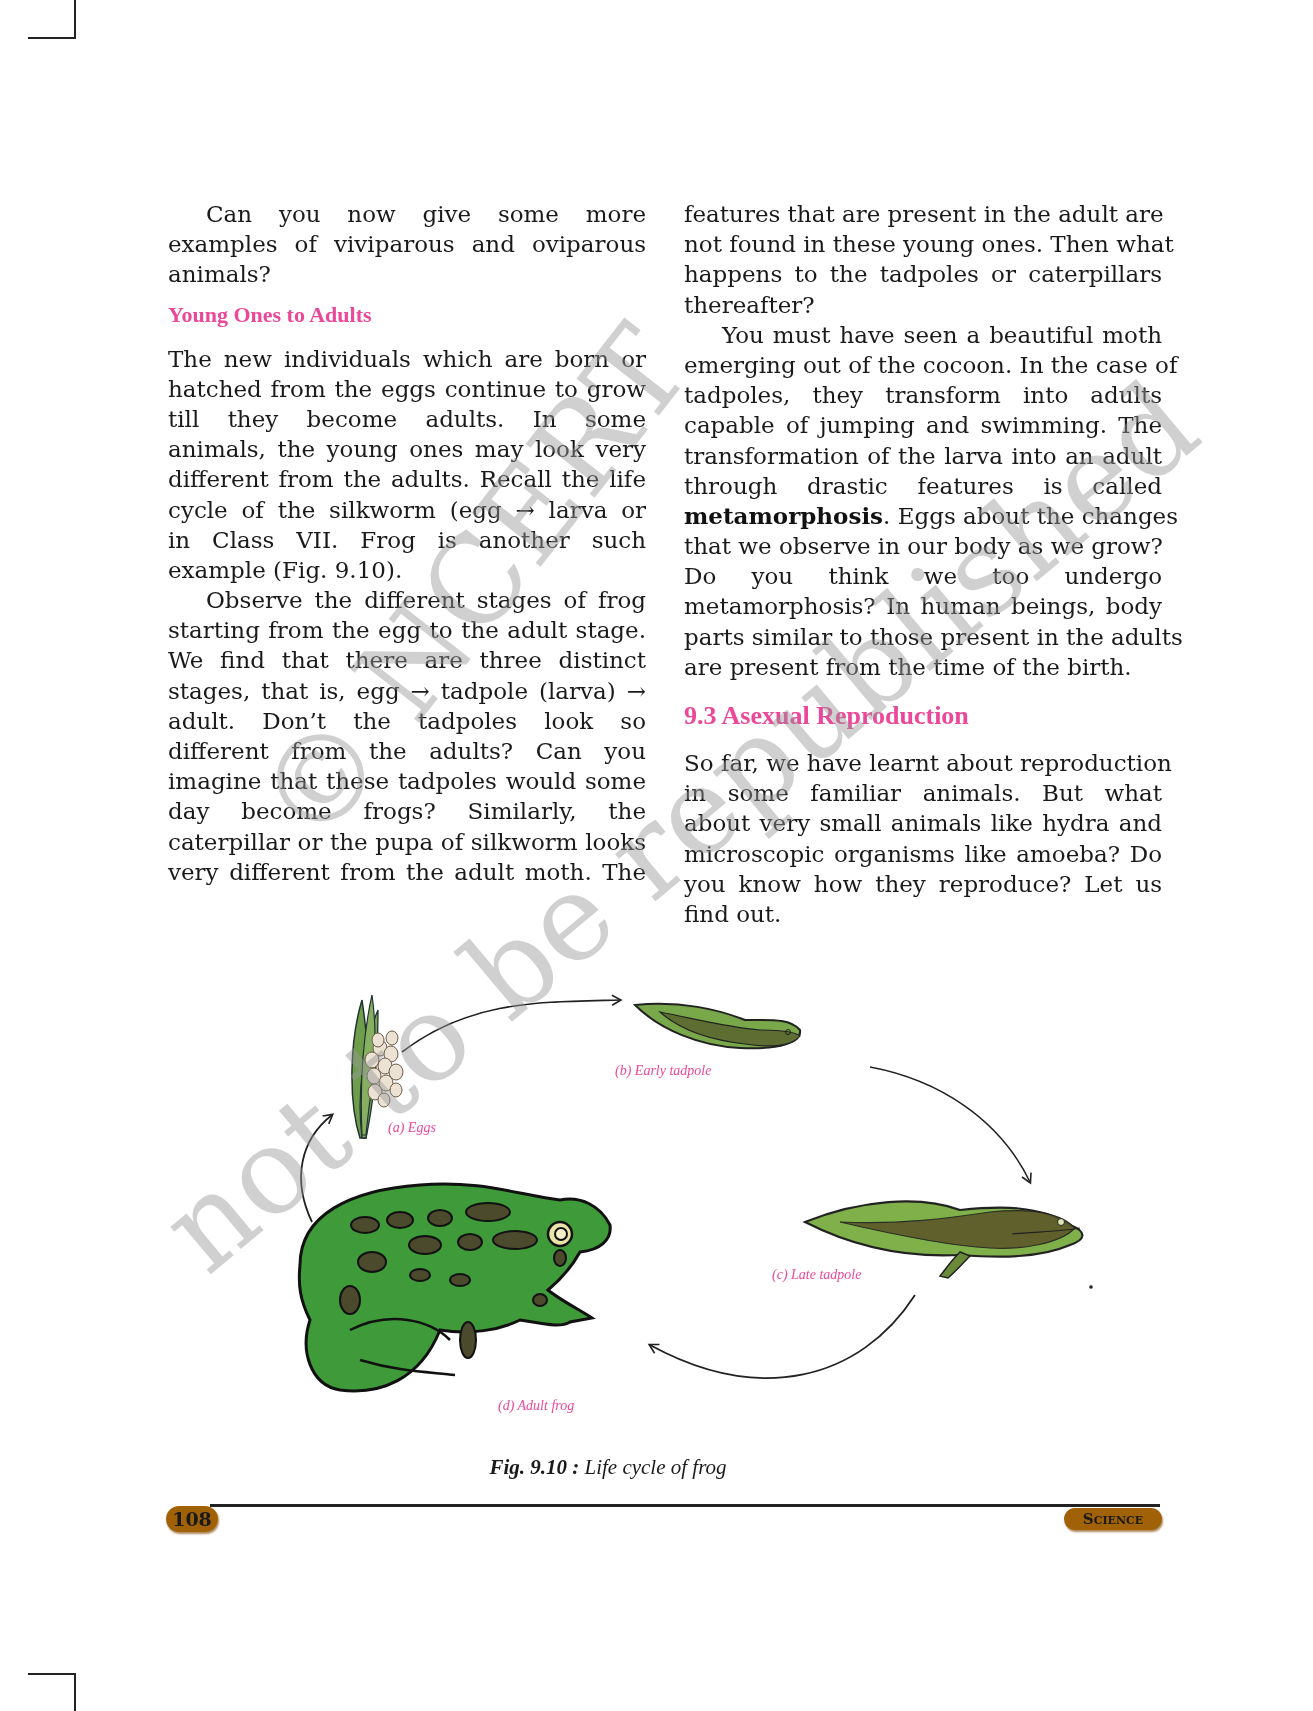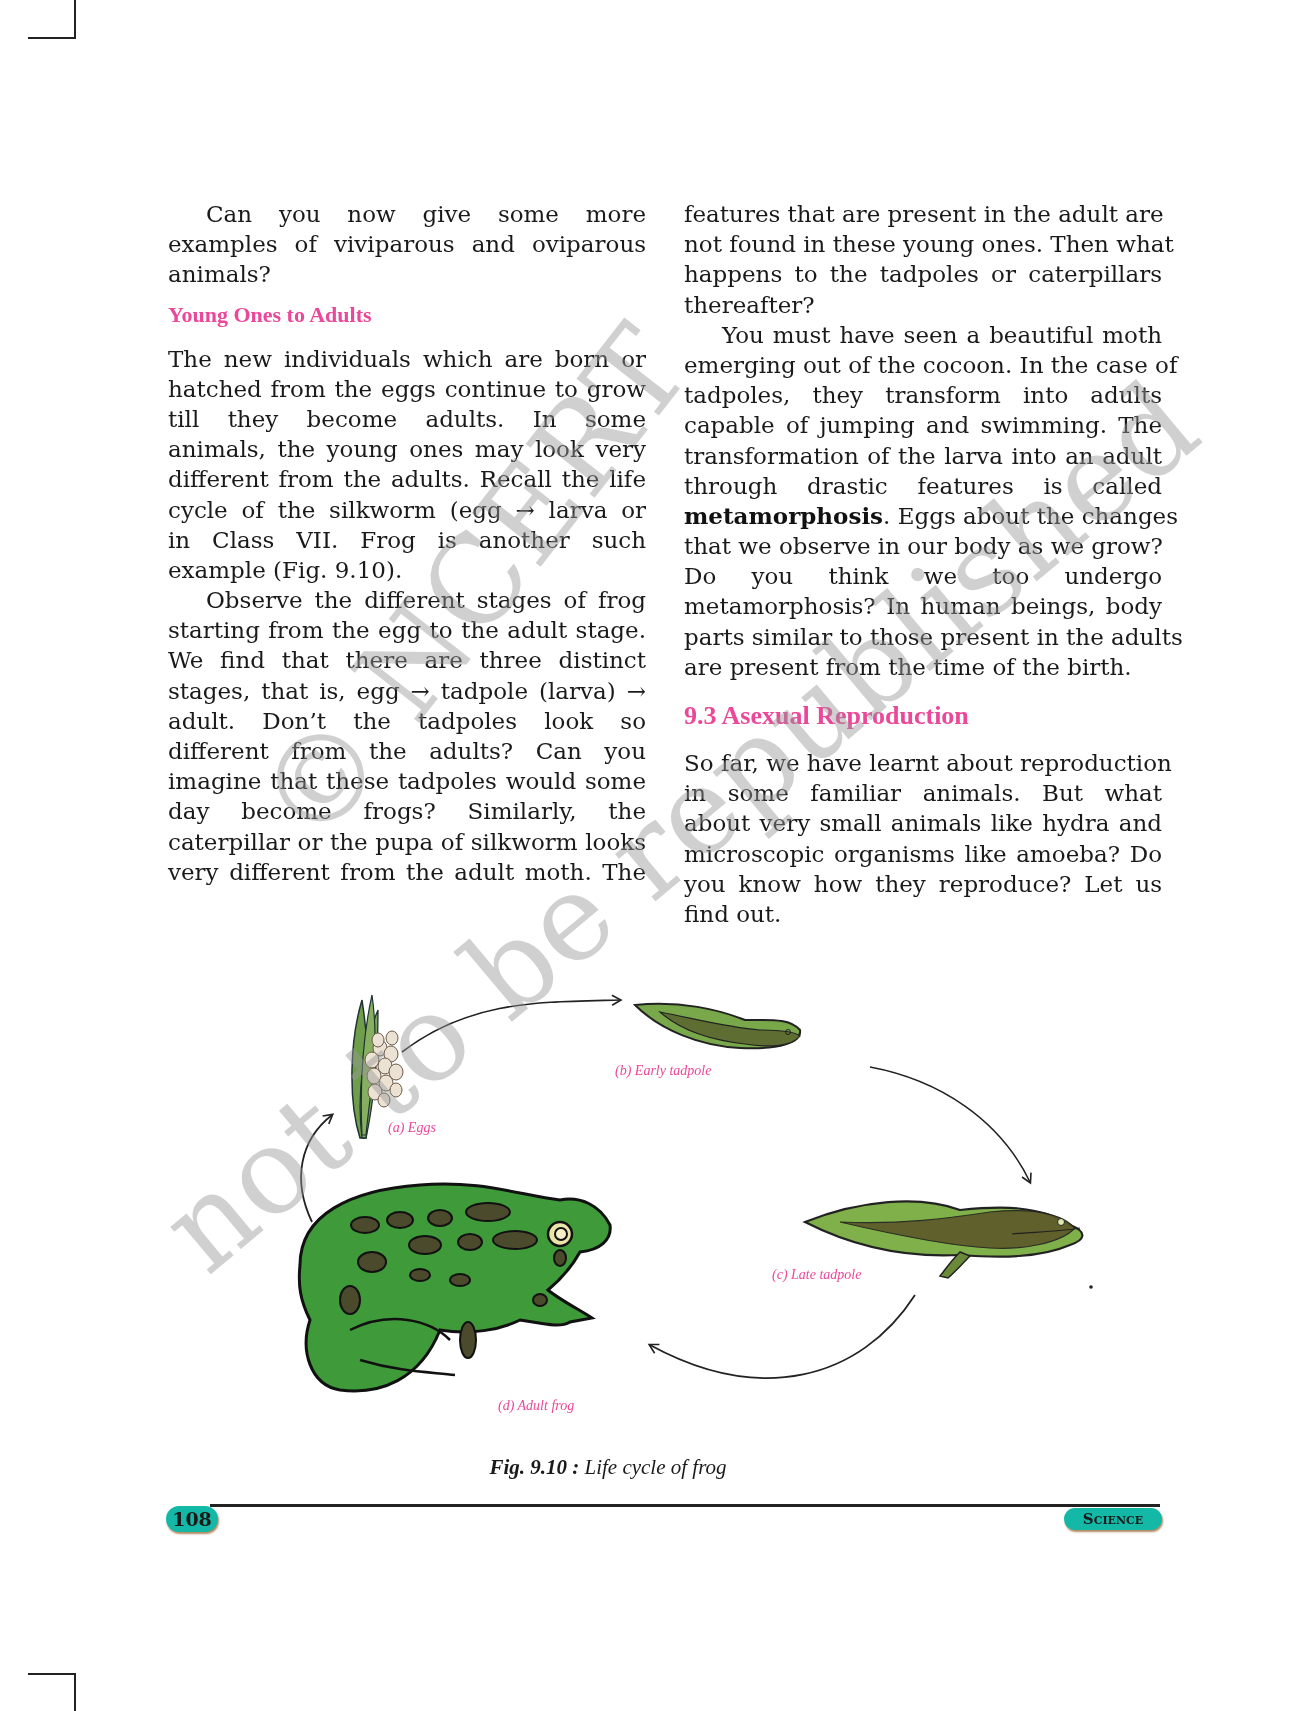--- a/index.html
+++ b/index.html
@@ -15,21 +15,21 @@
   .h-sec { font-size: 26px; height: 52px; line-height: 40px; margin-top: 14px; }
   b.term { font-weight: bold; color: #111; }
 
   .figure { position: absolute; left: 0; top: 0; width: 1313px; height: 1711px; pointer-events: none; }
   .fig-label { position: absolute; font-family: "Liberation Serif", serif; font-style: italic; font-size: 14px; color: #ec4899; pointer-events: auto; }
   .caption { position: absolute; left: 0; width: 1216px; top: 1455px; text-align: center; font-family: "Liberation Serif", serif; font-size: 21px; }
   .caption .fig-no { font-weight: bold; font-style: italic; }
   .caption .fig-title { font-style: italic; }
 
   .footer-rule { position: absolute; left: 210px; top: 1504px; width: 950px; height: 3px; background: #222; }
-  .badge { position: absolute; background: #14b8a6; border-radius: 14px; box-shadow: 1px 2px 2px #b08a60;
+  .badge { position: absolute; background: #a16207; border-radius: 14px; box-shadow: 1px 2px 2px #b08a60;
            font-family: "DejaVu Serif", serif; font-weight: bold; color: #1a1a1a; text-align: center; }
   .badge-page { left: 166px; top: 1506px; width: 52px; height: 26px; font-size: 19px; line-height: 26px; }
   .badge-sci { left: 1064px; top: 1508px; width: 98px; height: 22px; font-size: 15px; line-height: 22px; font-variant: small-caps; }
 
   .watermark { position: absolute; color: rgba(150,150,150,0.45); font-family: "DejaVu Serif", serif;
                white-space: nowrap; transform-origin: left bottom; pointer-events: none; }
 </style>
 </head>
 <body>
 

